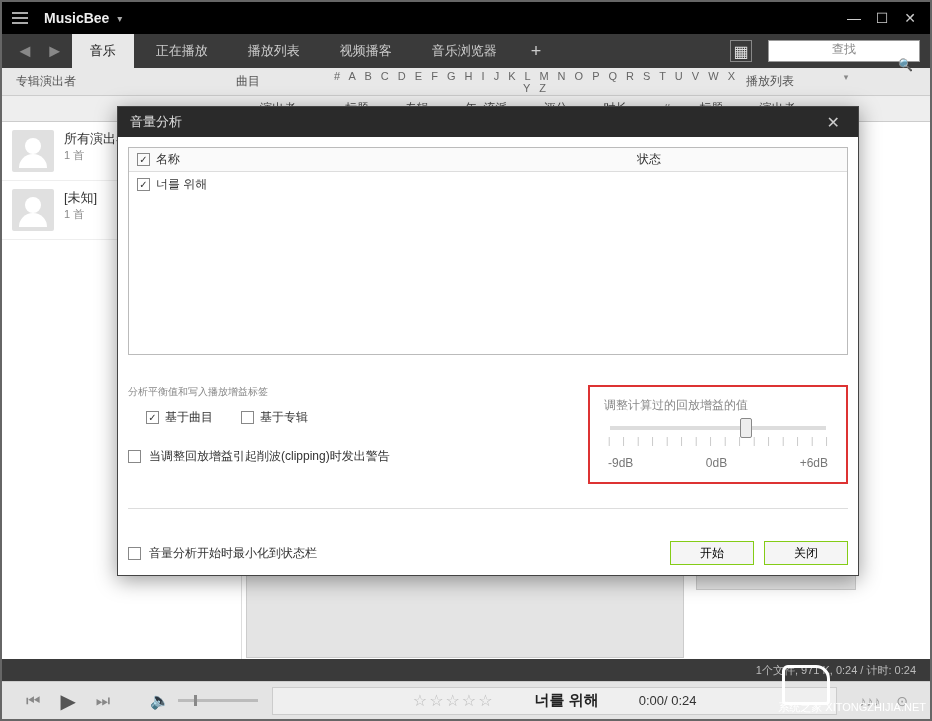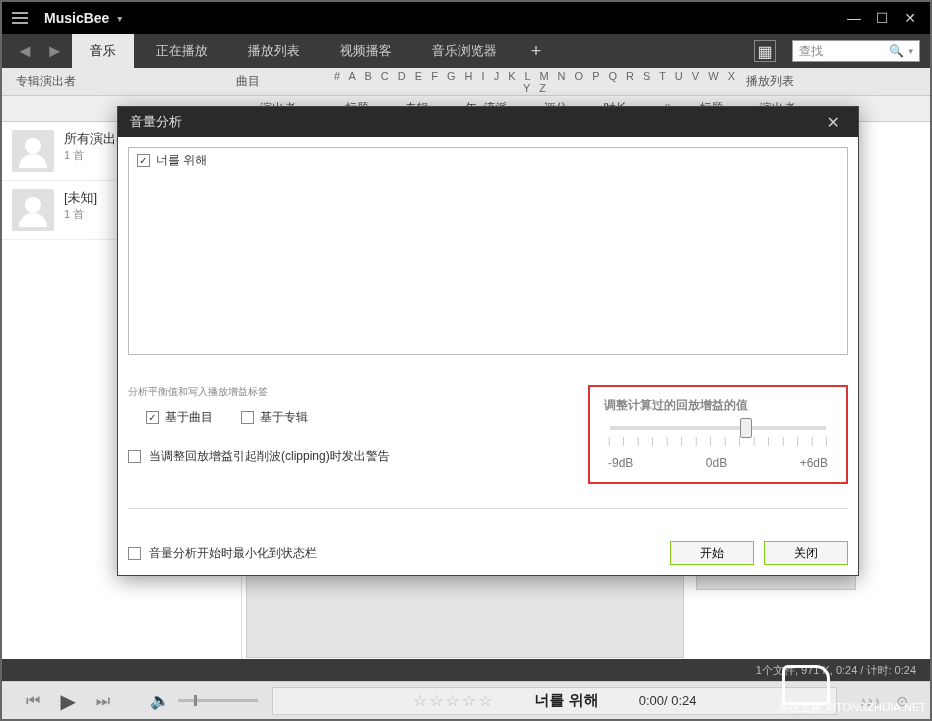--- a/index.html
+++ b/index.html
@@ -15,21 +15,21 @@
     .win-btn { width: 28px; height: 24px; display: flex; align-items: center; justify-content: center; color: #ccc; font-size: 14px; cursor: pointer; }
     
     
     .toolbar { background: #3a3a3a; color: #ddd; height: 34px; display: flex; align-items: center; padding: 0 10px; gap: 4px; }
     .nav-arrow { color: #888; font-size: 18px; cursor: pointer; padding: 0 4px; }
     .tab { padding: 0 18px; height: 100%; display: flex; align-items: center; font-size: 13px; cursor: pointer; color: #ccc; }
     .tab.active { background: #e8e8e8; color: #222; }
     .toolbar .plus { color: #ccc; font-size: 18px; padding: 0 12px; cursor: pointer; }
     .toolbar .spacer { flex: 1; }
     .layout-icon { width: 22px; height: 22px; border: 1px solid #888; display: flex; align-items: center; justify-content: center; cursor: pointer; }
-    .search-box { margin-left: 12px; width: 128px; height: 22px; background: #fff; border: 1px solid #999; display: flex; align-items: center; padding: 0 6px; font-size: 12px; color: #888; }
+    .search-box { margin-left: 12px; width: 152px; height: 22px; background: #fff; border: 1px solid #999; display: flex; align-items: center; padding: 0 6px; font-size: 12px; color: #888; flex-direction: column; }
     .search-box .mg { margin-left: auto; color: #555; cursor: pointer; }
     
     
     .header-row { background: #e8e8e8; height: 28px; display: flex; align-items: center; padding: 0 14px; font-size: 12px; color: #555; border-bottom: 1px solid #ccc; }
     .hcol-left { width: 220px; }
     .hcol-mid { width: 90px; }
     .hcol-alpha { flex: 1; text-align: center; letter-spacing: 3px; color: #666; font-size: 11px; }
     .hcol-right { width: 170px; }
     
     
@@ -64,21 +64,21 @@
     
     .options-area { margin-top: 30px; display: flex; }
     .opt-left { flex: 1; }
     .opt-label { font-size: 10px; color: #888; margin-bottom: 10px; }
     .opt-checks { display: flex; gap: 28px; padding-left: 18px; }
     .chk-item { display: flex; align-items: center; gap: 6px; font-size: 12px; color: #333; }
     .warn-row { margin-top: 22px; display: flex; align-items: center; gap: 8px; font-size: 12px; color: #333; }
     
     
     .gain-box { border: 2px solid #d33; padding: 10px 14px 12px; width: 260px; }
-    .gain-label { font-size: 12px; color: #888; margin-bottom: 12px; font-weight: bold; }
+    .gain-label { font-size: 12px; color: #888; margin-bottom: 12px; }
     .slider-track { position: relative; height: 4px; background: #ddd; margin: 12px 6px 6px; }
     .slider-thumb { position: absolute; top: -8px; left: 60%; width: 12px; height: 20px; background: #eee; border: 1px solid #888; border-radius: 2px; }
     .slider-ticks { display: flex; justify-content: space-between; font-size: 9px; color: #bbb; margin: 2px 4px 0; }
     .slider-labels { display: flex; justify-content: space-between; font-size: 12px; color: #777; margin-top: 10px; padding: 0 4px; }
     
     .modal-footer { border-top: 1px solid #ddd; margin-top: 24px; padding-top: 32px; display: flex; align-items: center; }
     .min-chk { display: flex; align-items: center; gap: 8px; font-size: 12px; color: #333; }
     .modal-footer .spacer { flex: 1; }
     .btn { width: 84px; height: 24px; border: 1px solid #84cc16; background: #f5f5f5; font-size: 12px; cursor: pointer; margin-left: 10px; }
     
@@ -187,20 +187,27 @@
 <div class="playlist-stub"></div>
 
 <div class="modal">
   <div class="modal-title">
     <span>音量分析</span>
     <div class="spacer"></div>
     <span class="modal-close">✕</span>
   </div>
   <div class="modal-body">
     <div class="list-box">
+      <div class="list-header">
+        <div class="lh1">
+          <span class="cb checked"></span>
+          <span>名称</span>
+        </div>
+        <div class="lh2">状态</div>
+      </div>
       <div class="list-row">
         <span class="cb checked"></span>
         <span>너를 위해</span>
       </div>
     </div>
 
     <div class="options-area">
       <div class="opt-left">
         <div class="opt-label">分析平衡值和写入播放增益标签</div>
         <div class="opt-checks">

